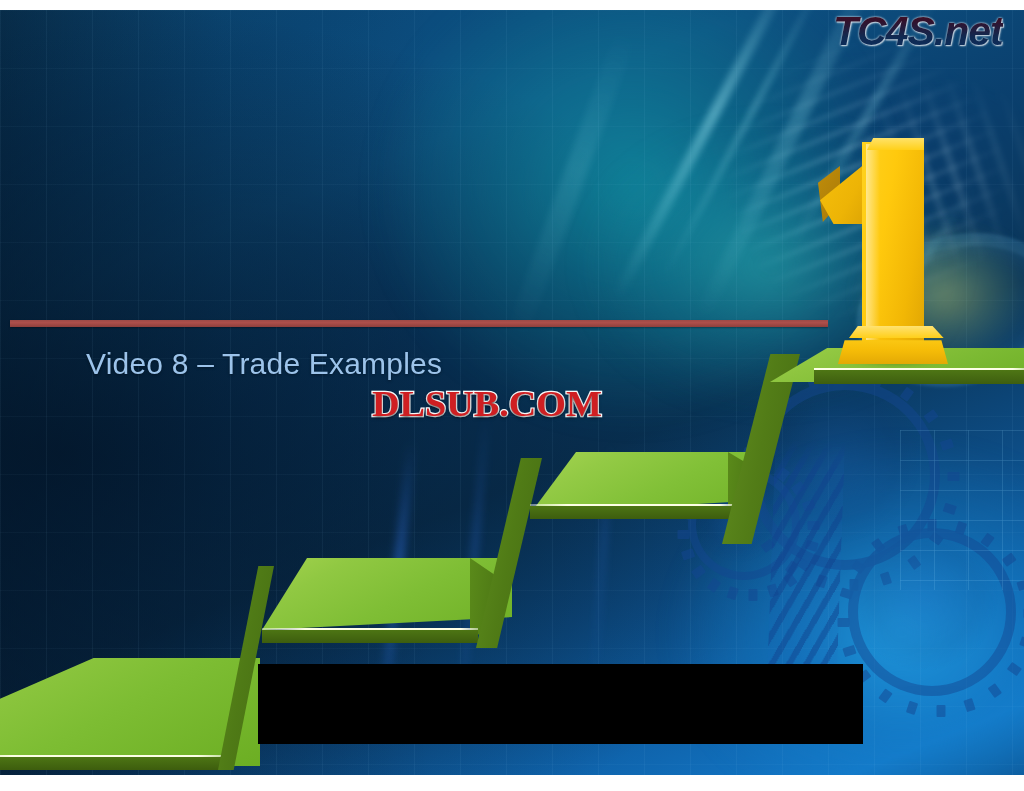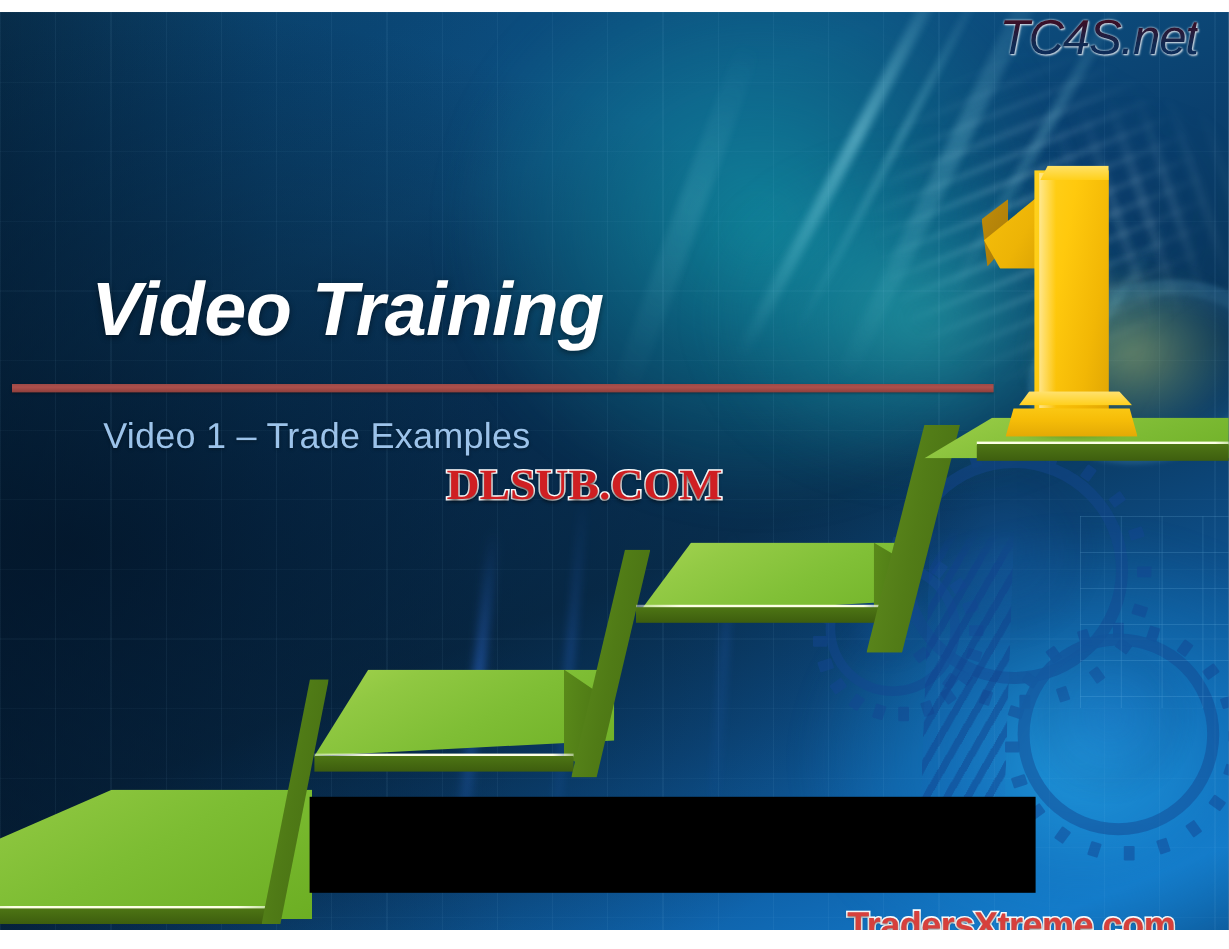--- a/index.html
+++ b/index.html
@@ -372,21 +372,21 @@
   
   .redaction{
     position:absolute; left:258px; top:654px;
     width:605px; height:80px;
     background:#000000;
   }
 
   
   .wm-tc4s{
     position:absolute; left:833px; top:-2px;
-    font-size:41px; font-weight:400; font-style:italic;
+    font-size:41px; font-weight:700; font-style:italic;
     letter-spacing:-1px;
     font-family:"Liberation Sans", sans-serif;
     color:#0c1d3a;
     background:linear-gradient(to bottom, #55121a 0%, #35102a 26%, #102a52 62%, #0b2f63 100%);
     -webkit-background-clip:text; background-clip:text;
     -webkit-text-fill-color:transparent;
     text-shadow:none;
     filter:drop-shadow(0 0 1px rgba(255,255,255,.9)) drop-shadow(1px 1px 0 rgba(255,255,255,.55));
     white-space:nowrap;
   }
@@ -512,25 +512,24 @@
           <div class="tooth" style="transform: rotate(288deg) translate(-50%, -50%) translateY(-59px);"></div>
           <div class="tooth" style="transform: rotate(306deg) translate(-50%, -50%) translateY(-59px);"></div>
           <div class="tooth" style="transform: rotate(324deg) translate(-50%, -50%) translateY(-59px);"></div>
           <div class="tooth" style="transform: rotate(342deg) translate(-50%, -50%) translateY(-59px);"></div>
         </div>
     </div>
     <div class="chain"></div>
     <div class="circuit"></div>
 
 
-    <div class="headline">Video Training</div>
 
     <div class="rule"></div>
 
-    <div class="subhead">Video 1 – Trade Examples</div>
+    <div class="subhead">Video 8 – Trade Examples</div>
 
     <div class="steps">
 
       <div class="face" id="stepA-top"></div>
       <div class="face" id="stepA-hl"></div>
       <div class="face" id="stepA-front"></div>
       <div class="face" id="riserAB"></div>
 
       <div class="face" id="stepB-top"></div>
       <div class="face" id="stepB-side"></div>
@@ -559,16 +558,15 @@
       <div class="n-base-top"></div>
       <div class="n-base"></div>
     </div>
 
     <div class="redaction"></div>
 
     <div class="wm-tc4s">TC4S.net</div>
 
     <div class="wm-dlsub">DLSUB.COM</div>
 
-    <div class="wm-tx">TradersXtreme.com</div>
 
   </div>
 </div>
 
 </body></html>

